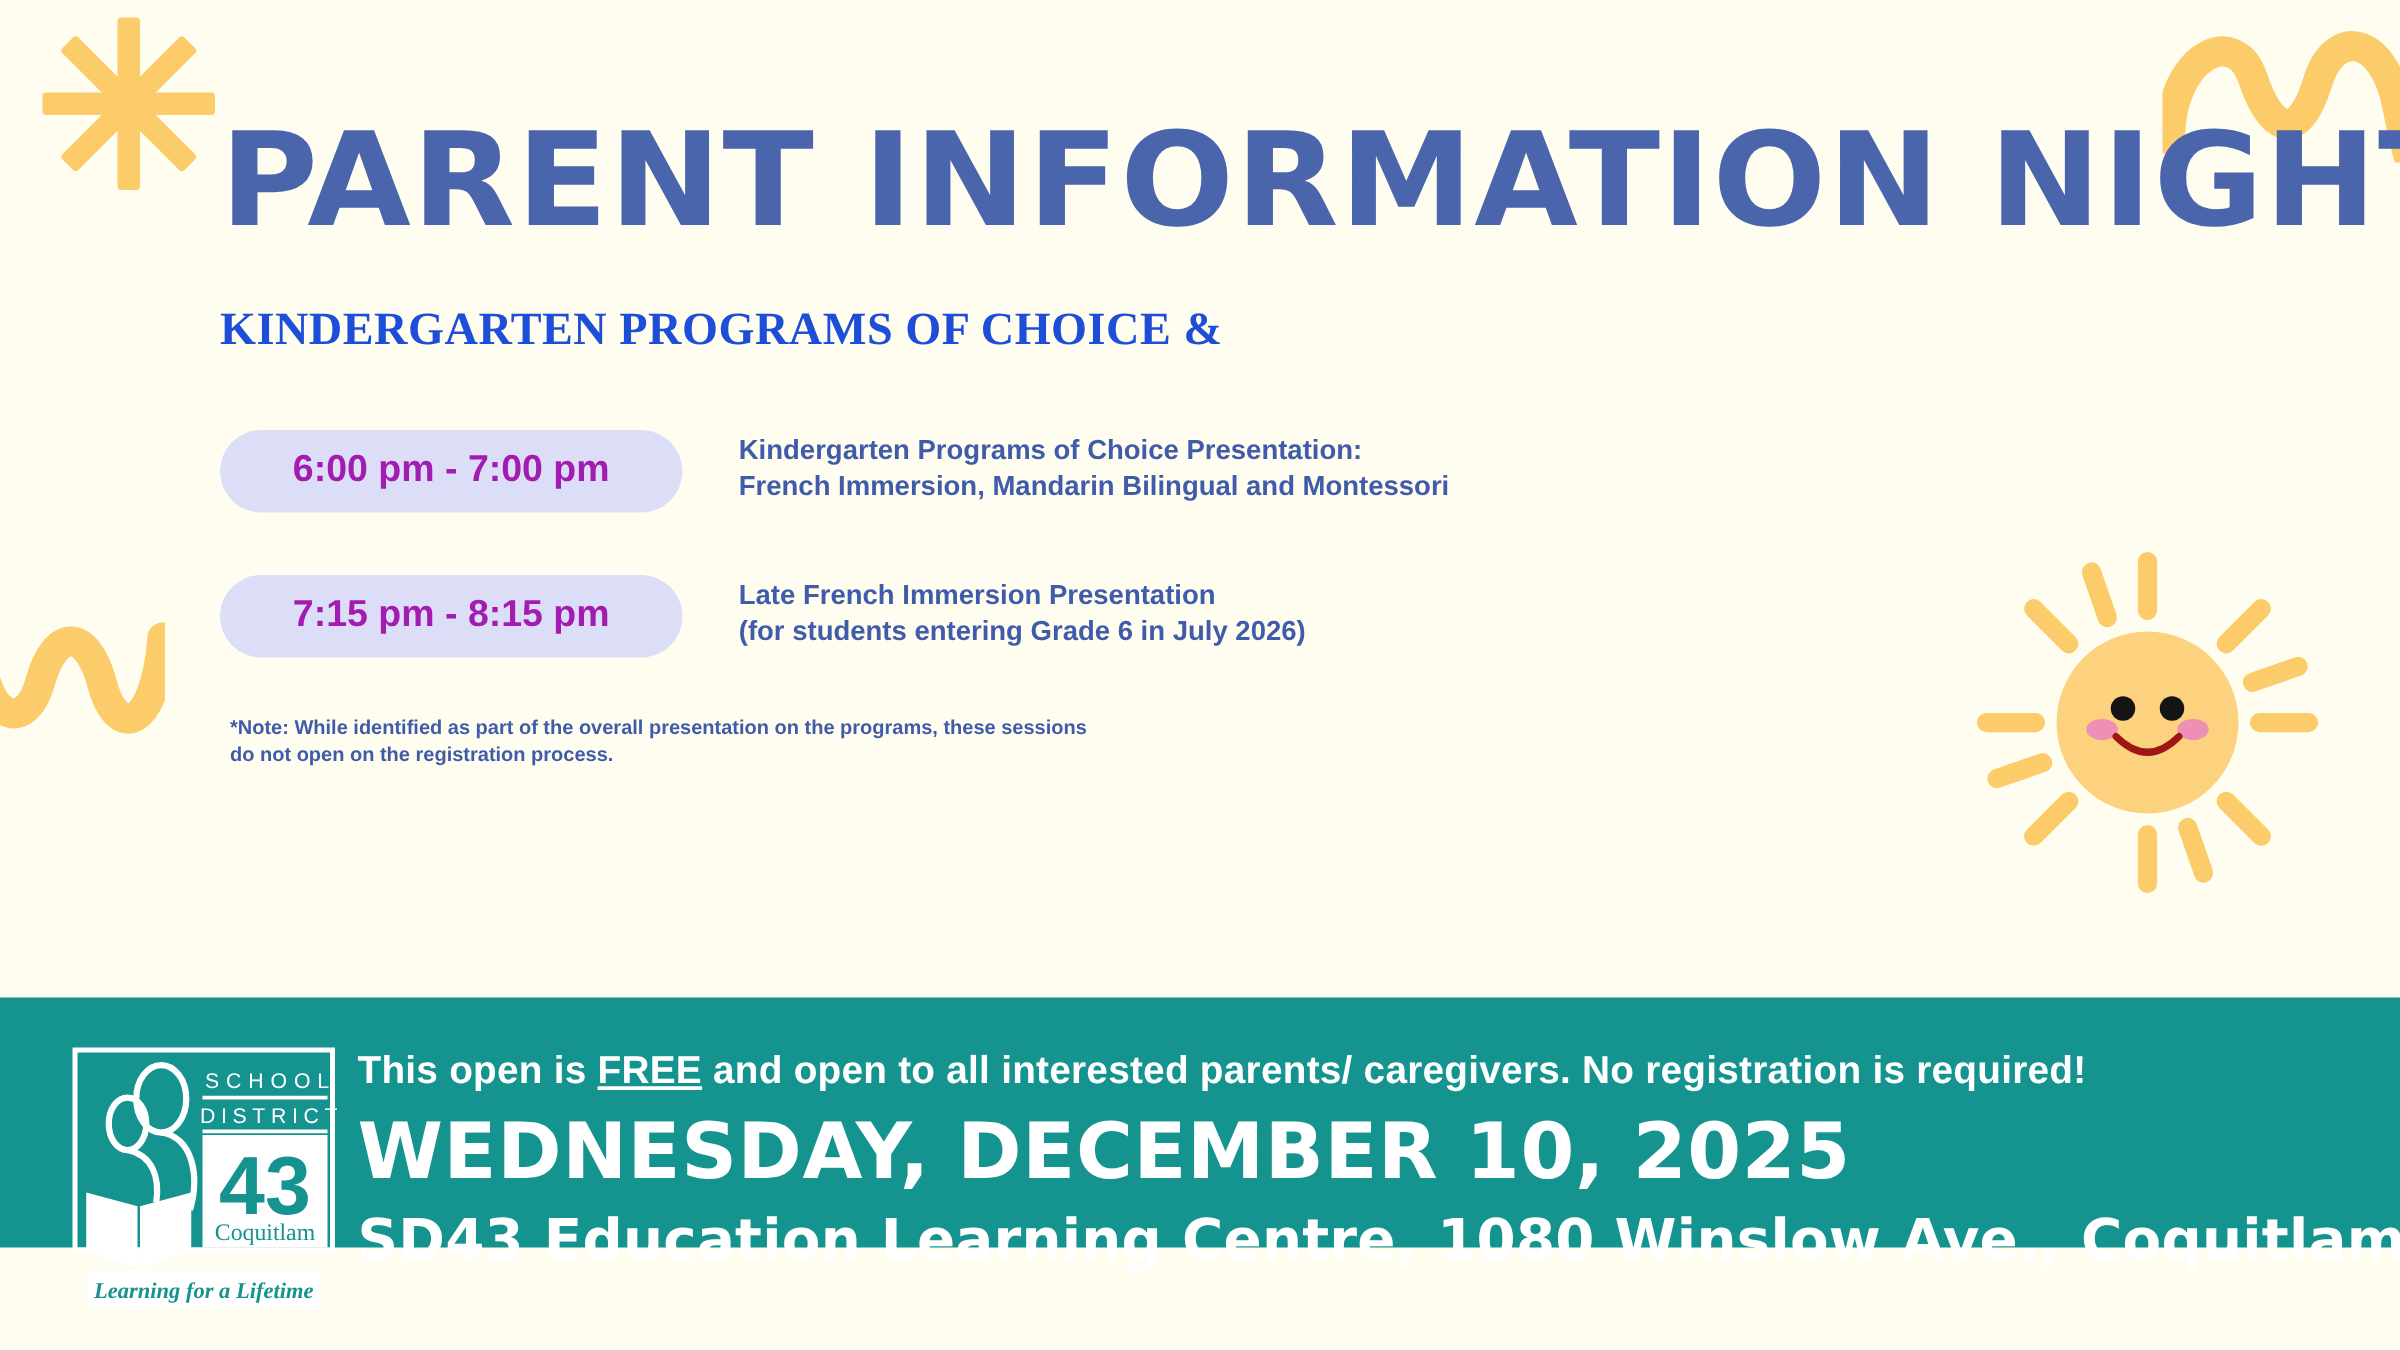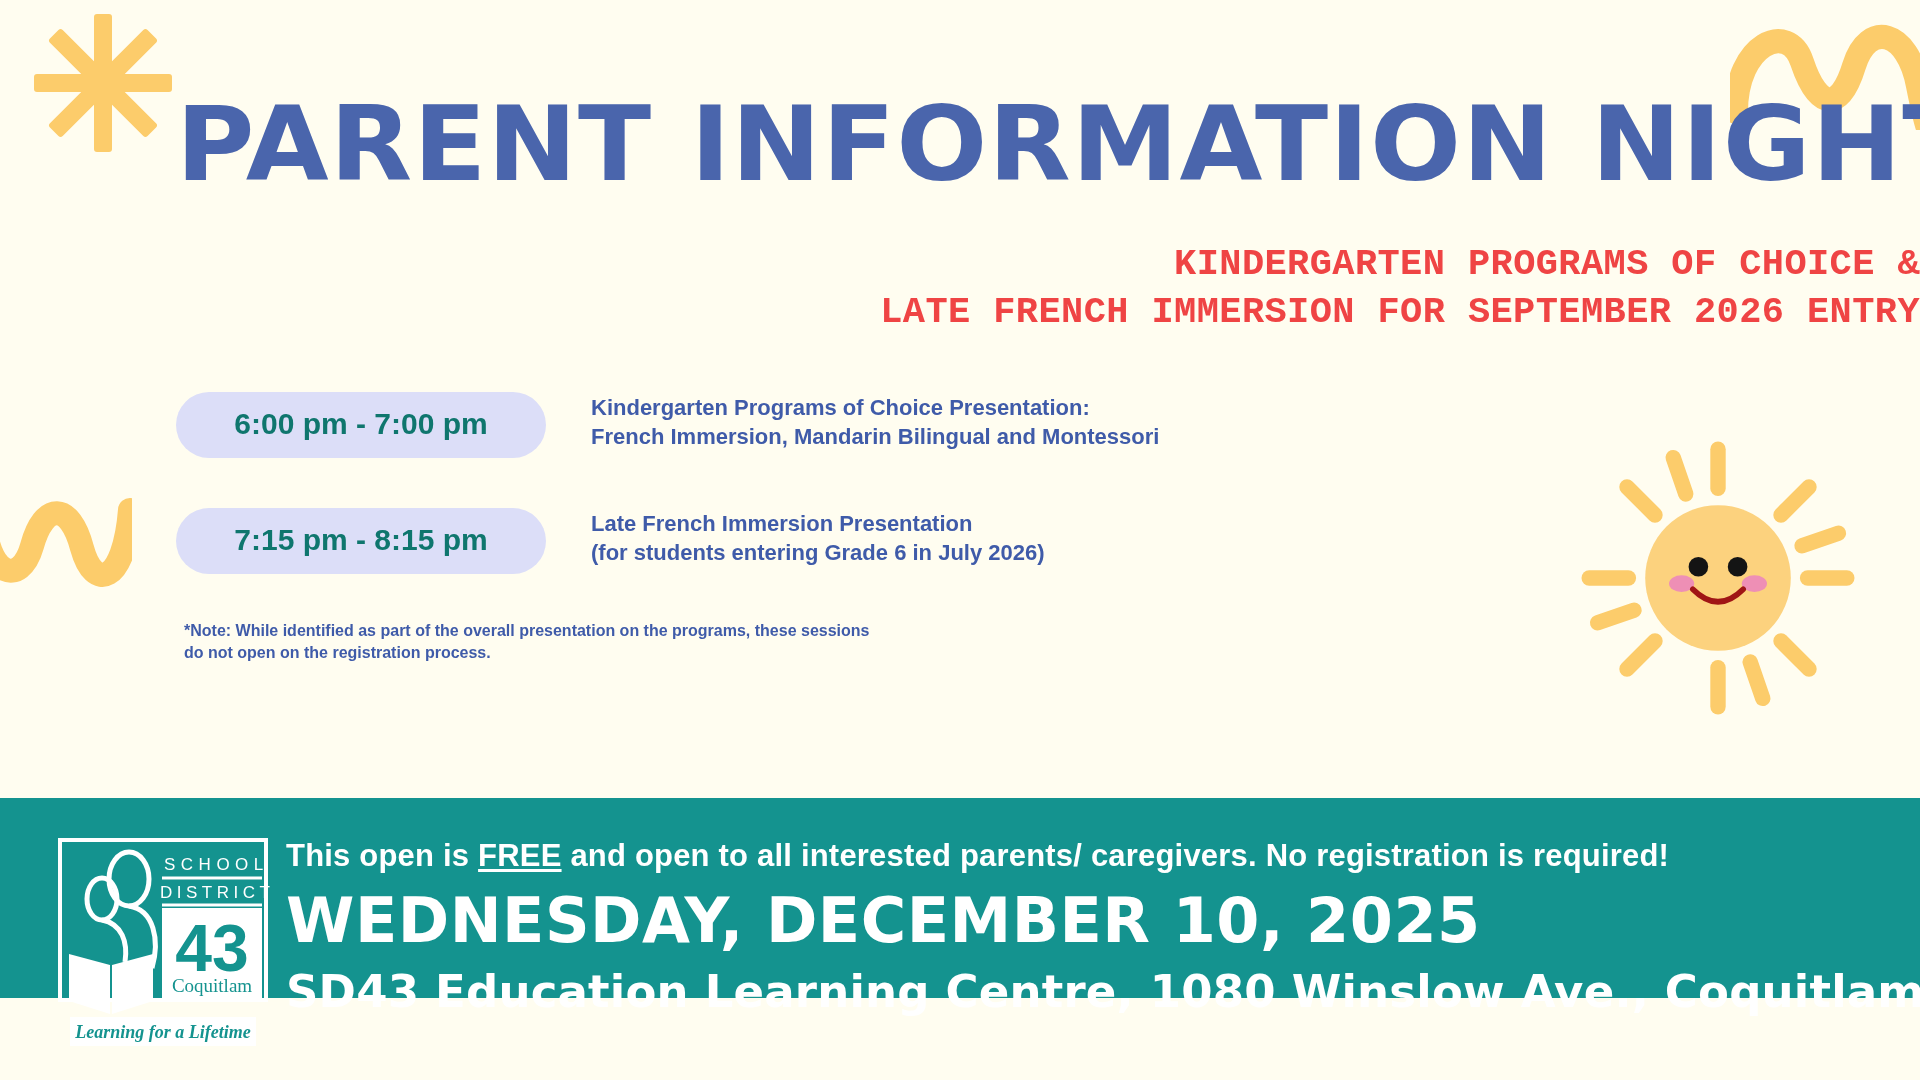--- a/index.html
+++ b/index.html
@@ -48,45 +48,44 @@
     letter-spacing:1px;
     color:#4A65AC;
     text-transform:uppercase;
     transform:scaleX(1.03);
     transform-origin:left center;
     white-space:nowrap;
   }
 
   #subtitle {
     margin-top:44px;
-    font-family:Liberation Mono, monospace;
+    font-family:Liberation Serif, serif;
     font-weight:bold;
     font-size:37px;
     line-height:1.30;
     letter-spacing:0.4px;
-    color:#ef4444;
+    color:#1d4ed8;
     text-transform:uppercase;
-    text-align:right;
   }
 
   
   #schedule { margin-top:52px; }
 
   .session {
     display:flex;
     align-items:flex-start;
     margin-bottom:46px;
   }
 
   .time-pill {
     flex:0 0 auto;
     width:370px;
     text-align:center;
     background:#DCDEF8;
-    color:#0f766e;
+    color:#a21caf;
     font-weight:bold;
     font-size:30px;
     line-height:1;
     padding:17px 0 19px;
     border-radius:999px;
     margin-top:4px;
   }
 
   .session-desc {
     margin-left:45px;
@@ -208,21 +207,20 @@
     <ellipse cx="126" cy="104" rx="9" ry="6" fill="#EE8FB5"></ellipse>
     <path d="M82,108 Q100,126 118,108" fill="none" stroke="#A01515" stroke-width="4" stroke-linecap="round"></path>
   </svg>
 
   <div id="cream">
 
     <h1 id="title">PARENT INFORMATION NIGHT</h1>
 
     <div id="subtitle">
       <div>KINDERGARTEN PROGRAMS OF CHOICE &amp;</div>
-      <div>LATE FRENCH IMMERSION FOR SEPTEMBER 2026 ENTRY</div>
     </div>
 
     <div id="schedule">
 
       <div class="session">
         <div class="time-pill">6:00 pm - 7:00 pm</div>
         <div class="session-desc">
           <div>Kindergarten Programs of Choice Presentation:</div>
           <div>French Immersion, Mandarin Bilingual and Montessori</div>
         </div>

